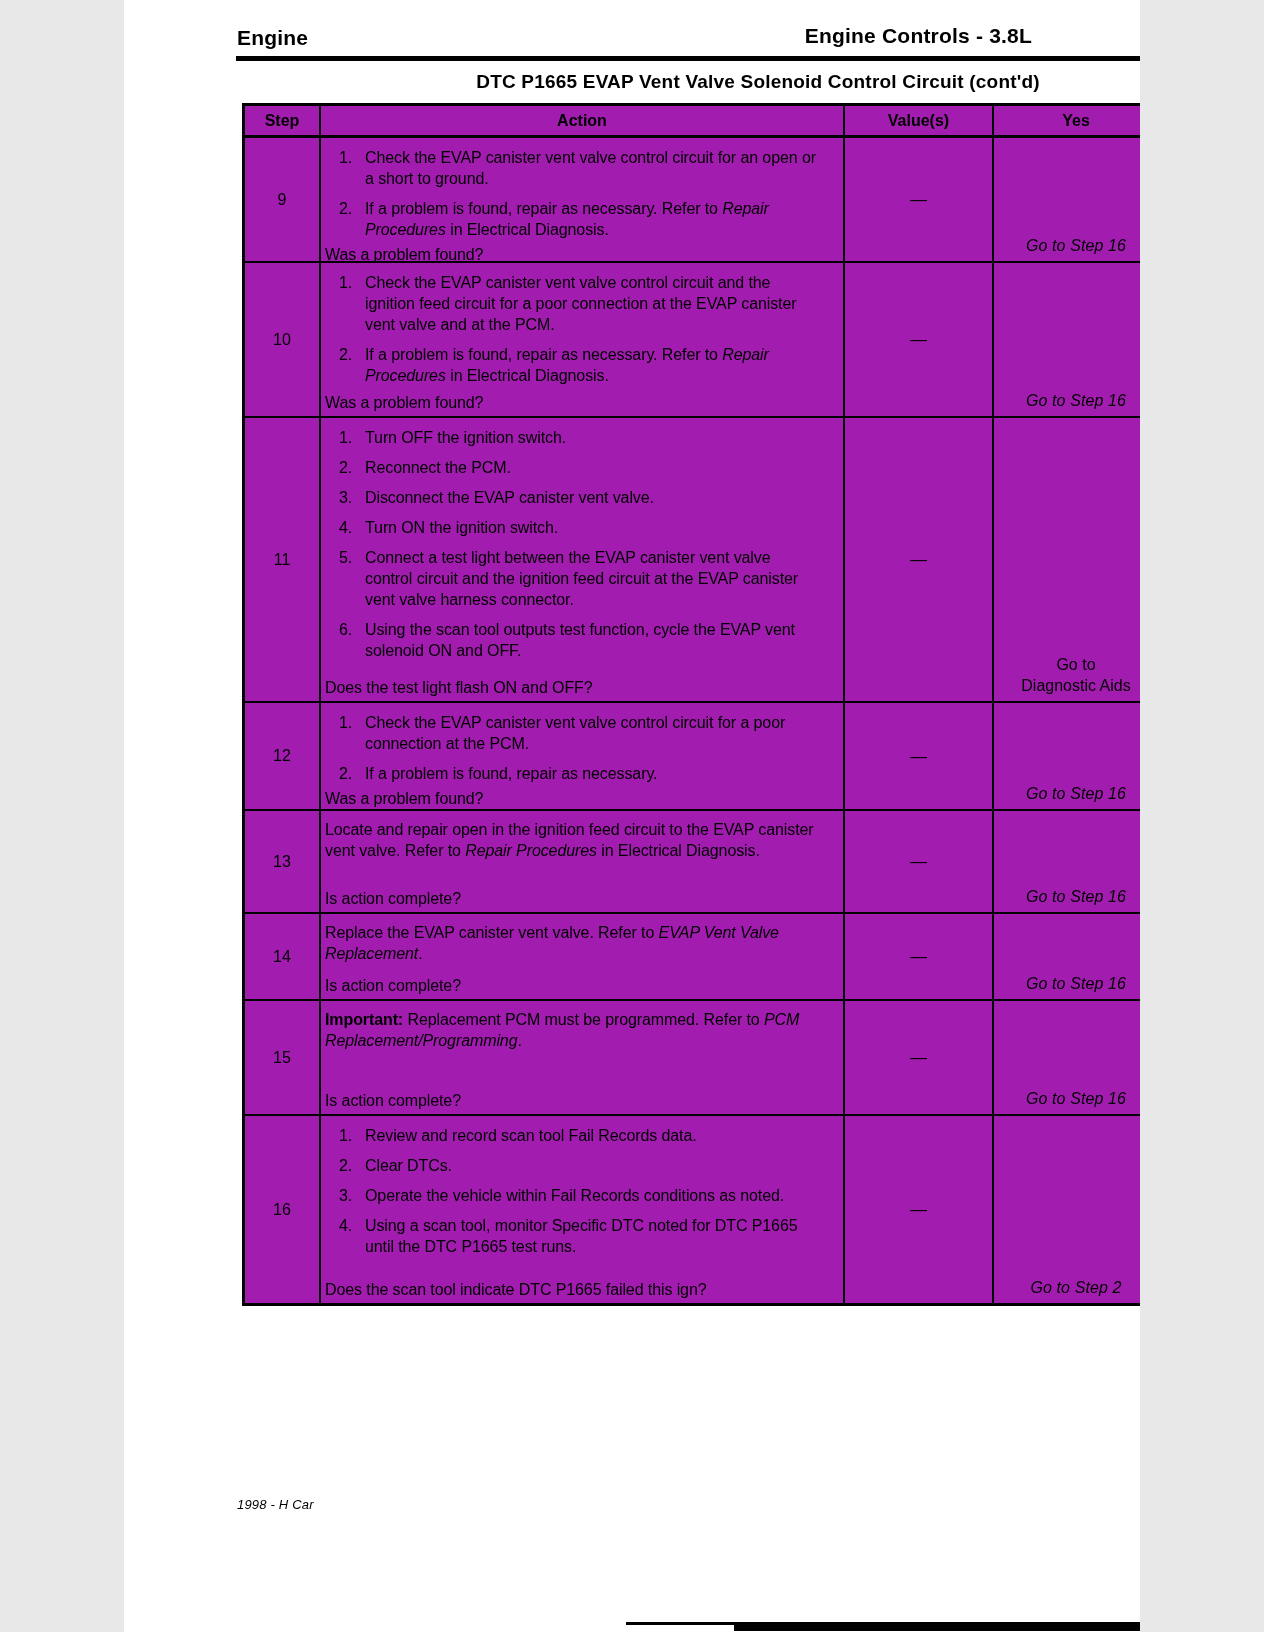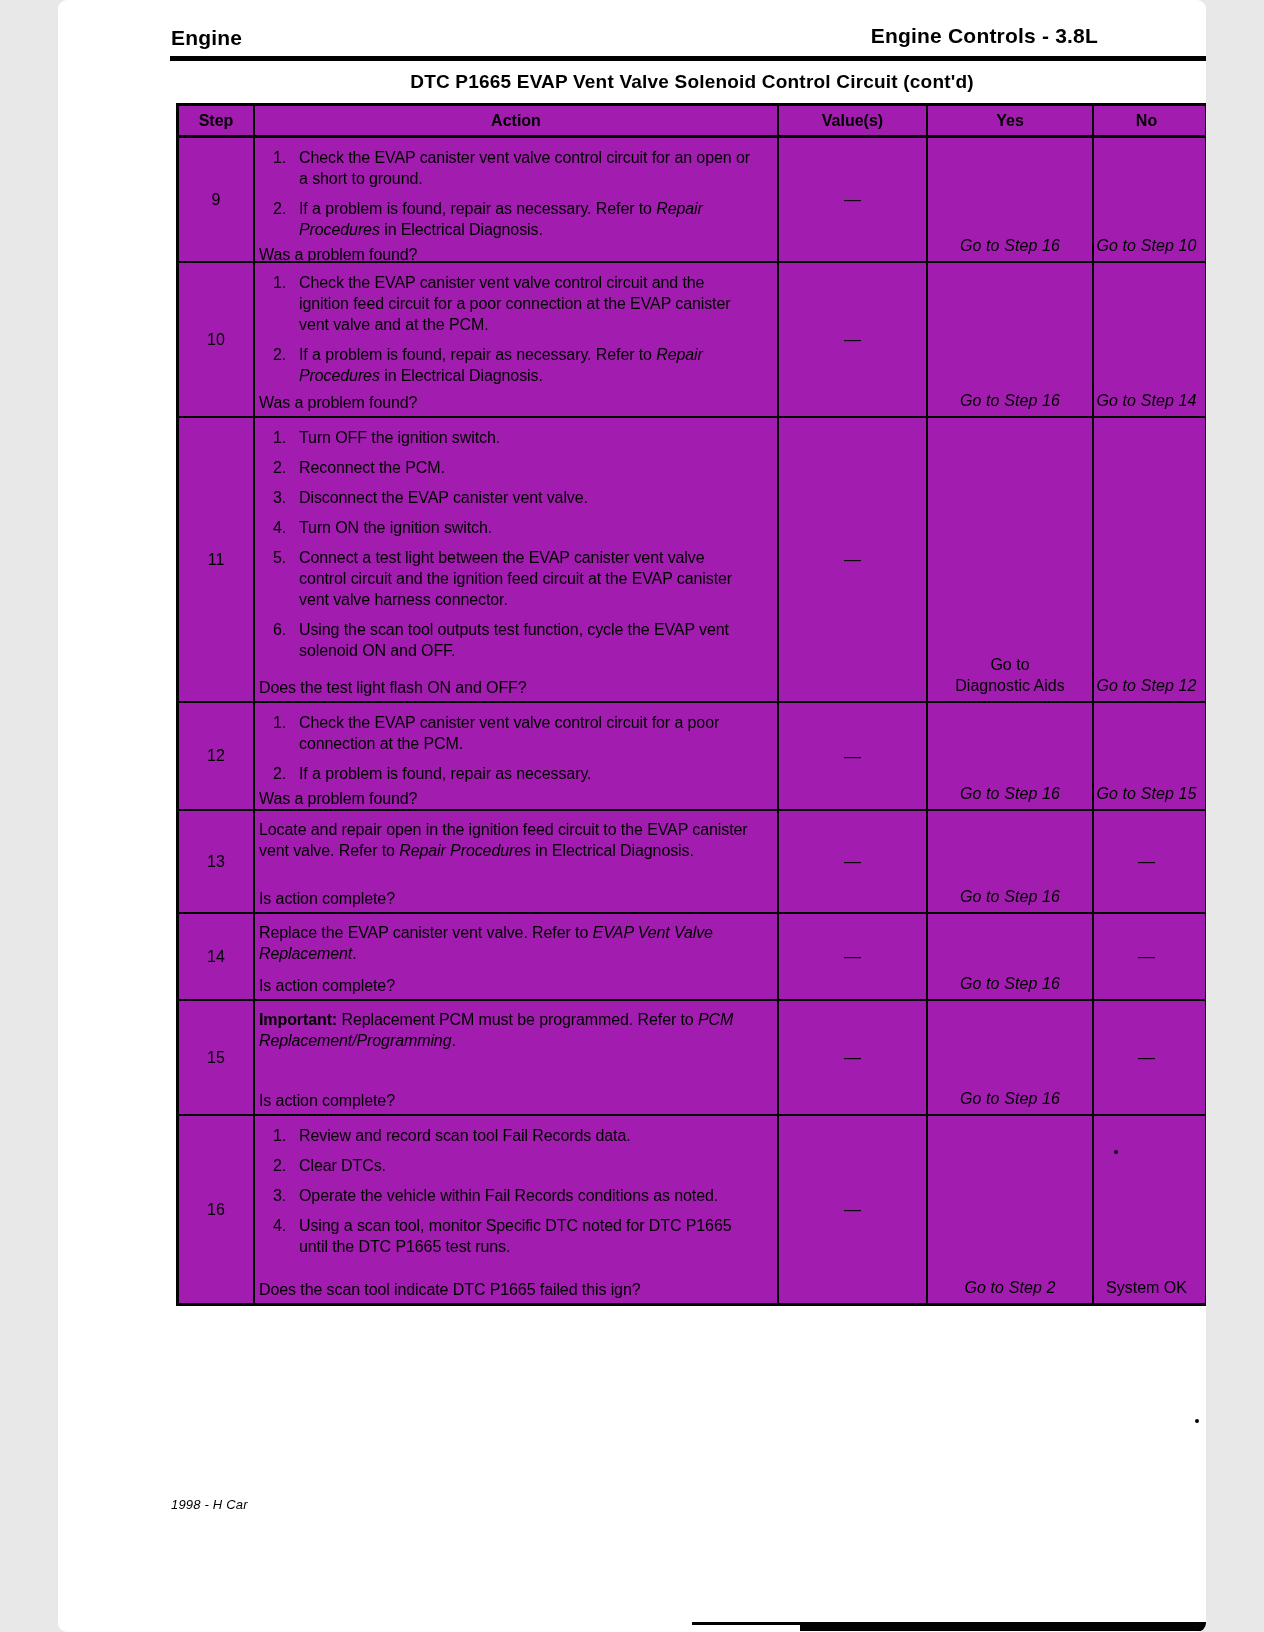--- a/index.html
+++ b/index.html
@@ -1,24 +1,23 @@
 <!DOCTYPE html>
 <html><head>
 <meta charset="utf-8">
 <style>
   html,body{margin:0;padding:0;background:#e8e8e8;}
   .page{
     position:relative;
-    width:1148px;height:1632px;
+    width:1016px;height:1632px;
     margin:0 auto;
     background:#ffffff;
     font-family:"Liberation Sans","DejaVu Sans",sans-serif;
     color:#000;
     overflow:hidden;
-    border-radius:9px;
   }
   
   .hdr-left{position:absolute;left:113px;top:26px;font-size:21px;font-weight:700;letter-spacing:.2px;}
   .hdr-right{position:absolute;right:108px;top:24px;font-size:21px;font-weight:700;letter-spacing:.2px;}
   .hdr-rule{position:absolute;left:112px;top:56px;width:1042px;height:5px;background:#000;}
   .page-title{position:absolute;left:118px;top:71px;width:1032px;text-align:center;font-size:19px;font-weight:700;letter-spacing:.2px;}
 
   
   .dtable{
     position:absolute;left:118px;top:103px;width:1032px;

